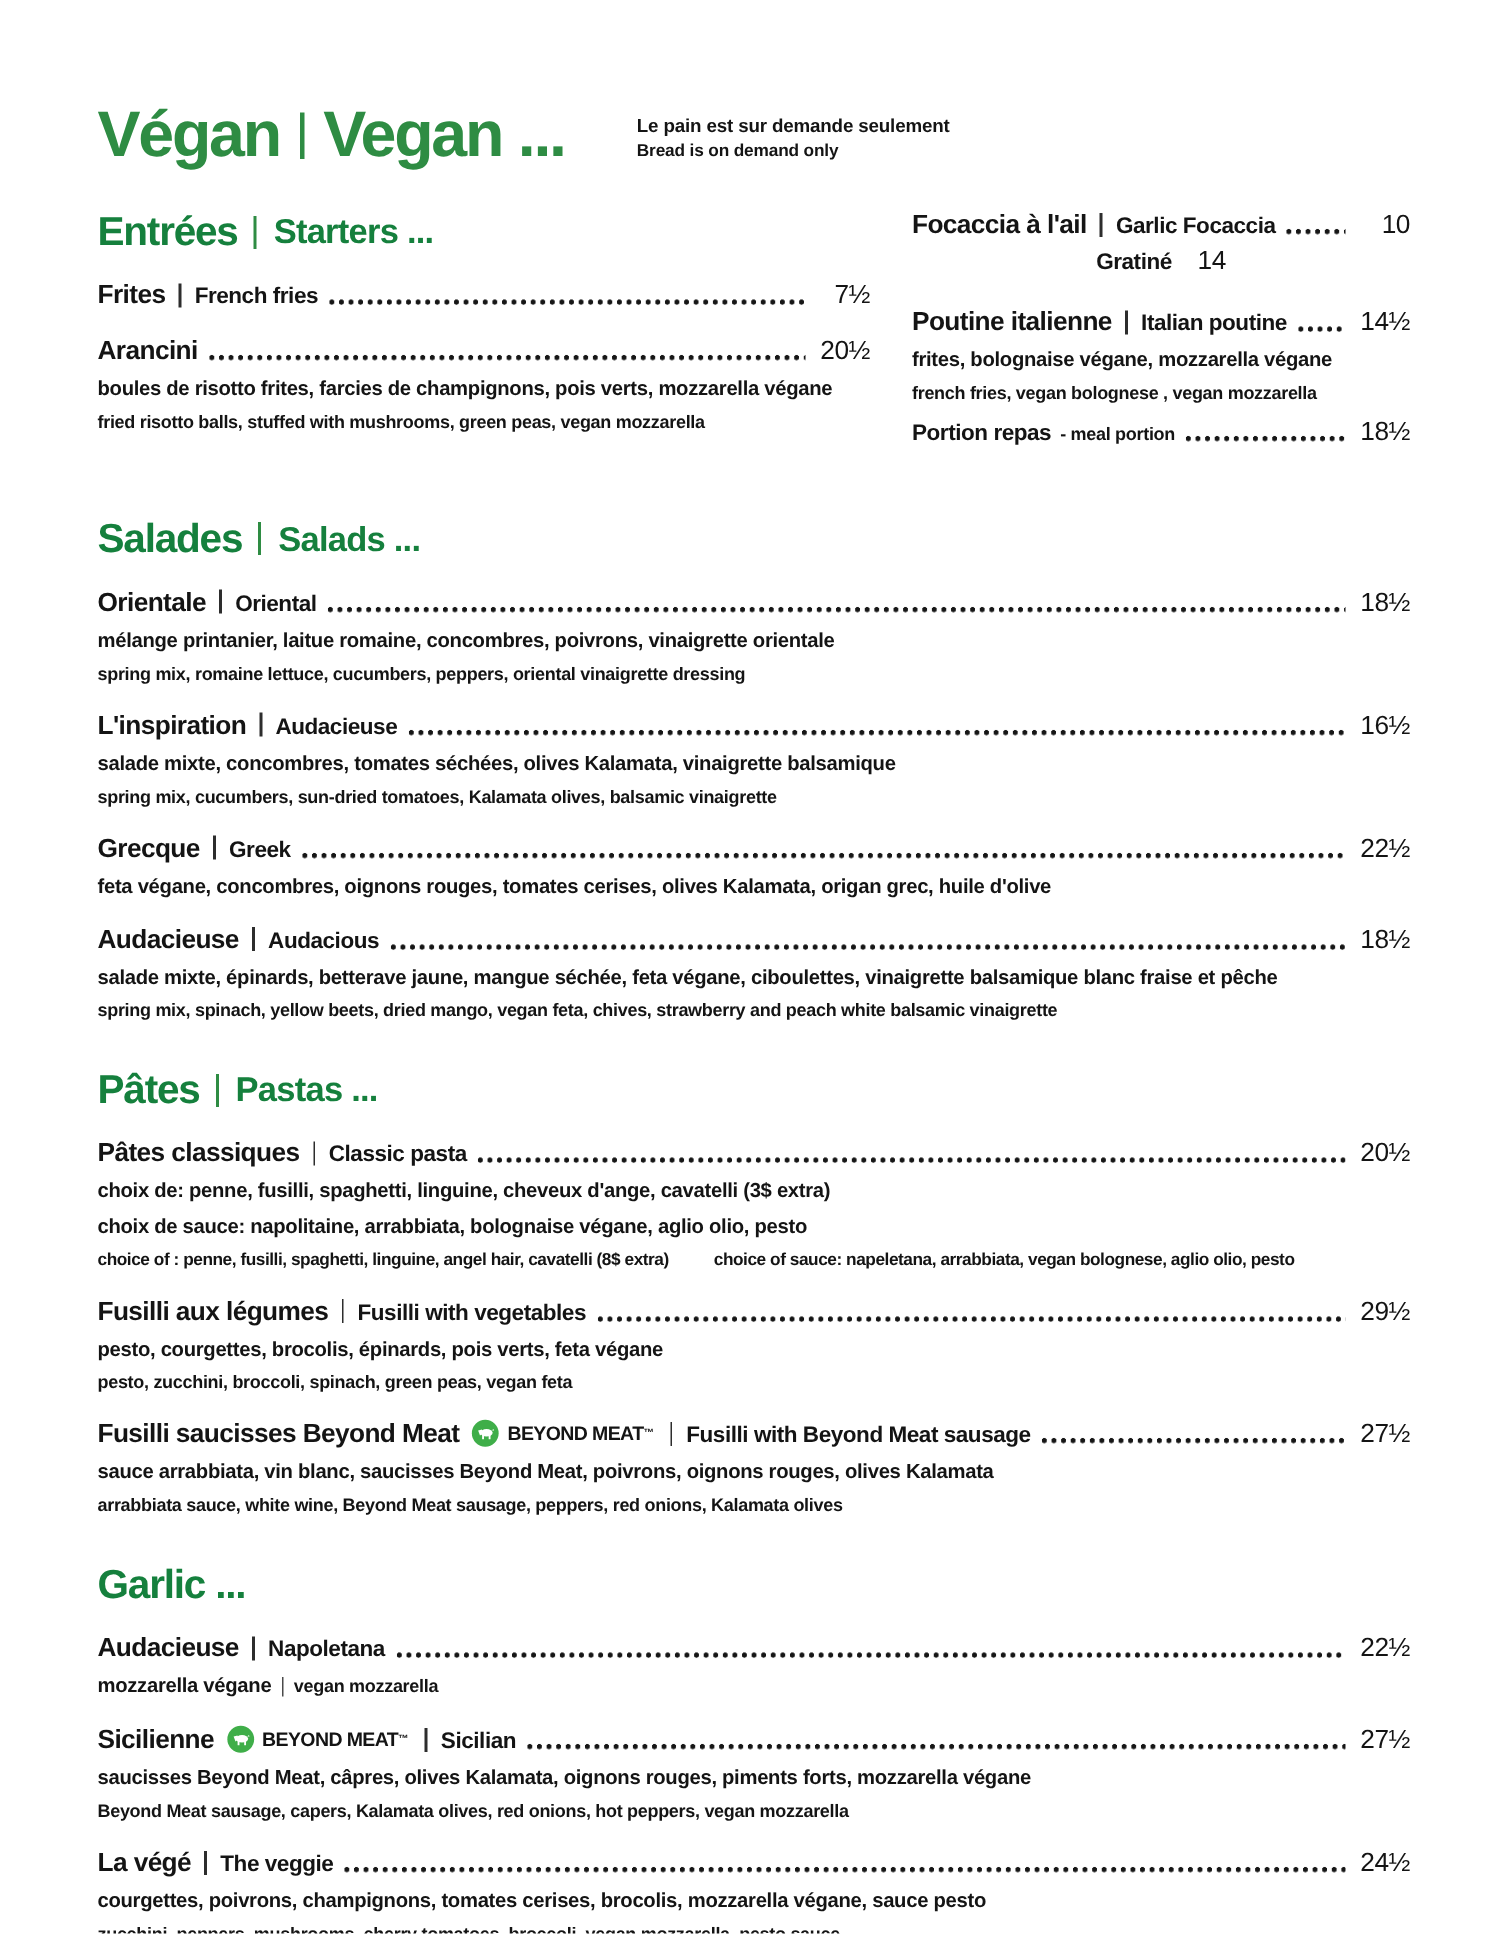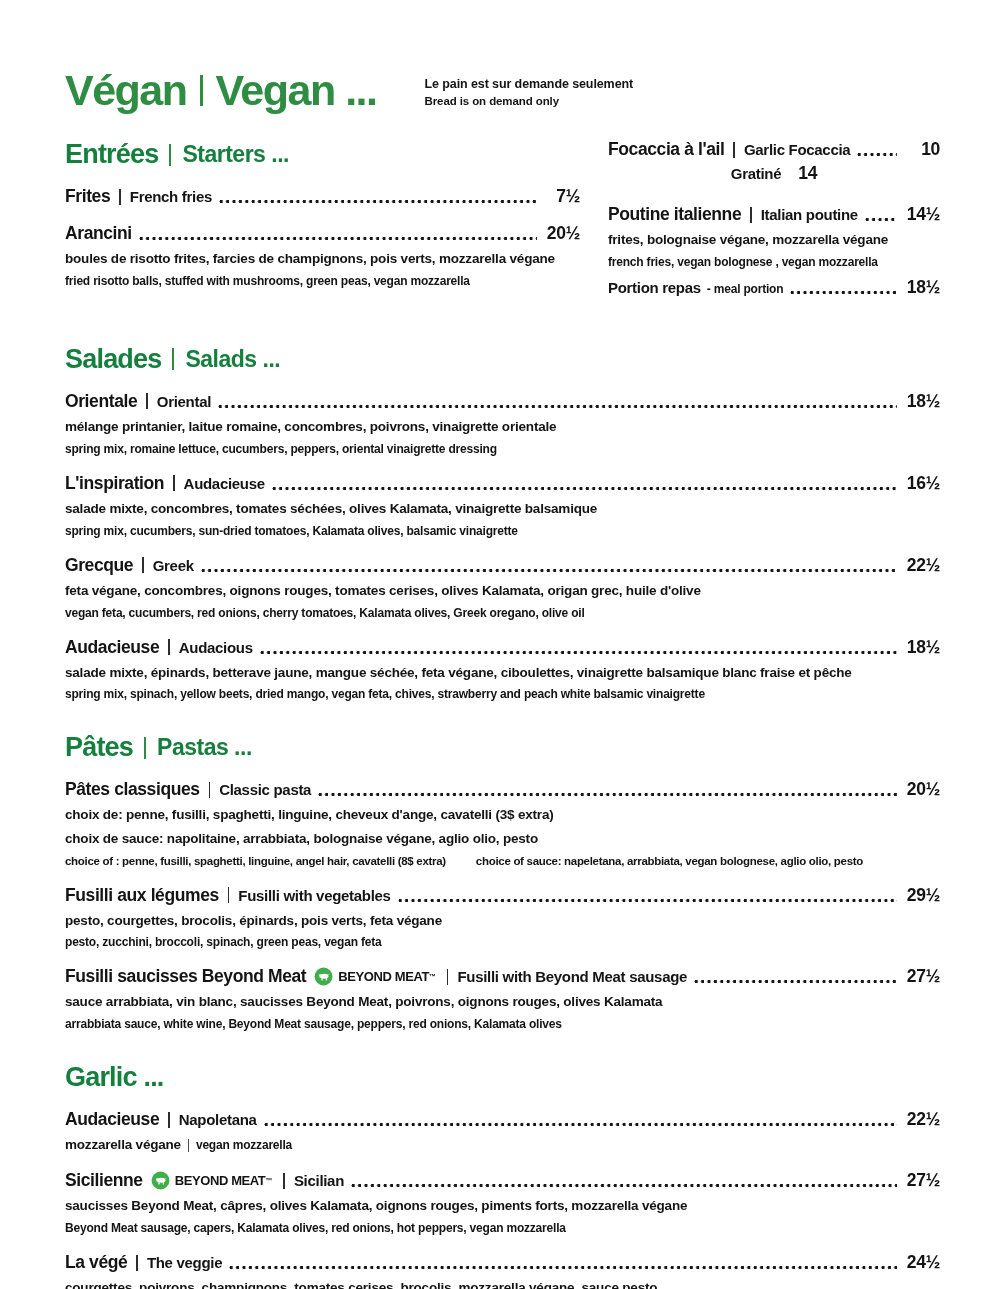--- a/index.html
+++ b/index.html
@@ -40,21 +40,21 @@
   .nfr { font-size: 17.5px; font-weight: 700; letter-spacing: -0.4px; white-space: nowrap; }
   .nen { font-size: 15px;  font-weight: 700; letter-spacing: -0.3px; white-space: nowrap; }
   .bar { width: 1.5px; height: 16px; background: #2d2d2d; margin: 0 9px; flex: none; align-self: center; }
   .leader {
     flex: 1 1 auto; align-self: flex-end;
     height: 5px; margin: 0 7px 3px 7px;
     background-image: radial-gradient(circle at 2.2px 2.4px, #161616 1.55px, transparent 1.9px);
     background-size: 6.4px 5px; background-repeat: repeat-x;
     min-width: 14px;
   }
-  .price { font-size: 17.5px; font-weight: 700; min-width: 36px; text-align: right; letter-spacing: -0.3px; flex: none; }
+  .price { font-size: 17.5px; font-weight: 400; min-width: 36px; text-align: right; letter-spacing: -0.3px; flex: none; }
   .desc-fr { font-size: 13.5px; margin-top: 7px; letter-spacing: -0.2px; white-space: nowrap; line-height: 1.25; }
   .desc-en { font-size: 12px;  margin-top: 6px; letter-spacing: -0.2px; white-space: nowrap; line-height: 1.25; }
   .desc-en-sm { font-size: 11.5px; letter-spacing: -0.3px; }
   .en-pair { display: flex; }
   .en-gap { width: 30px; flex: none; }
 
   
   .variant-row { display: flex; justify-content: center; align-items: baseline; margin-top: 3px; }
   .variant-label { font-size: 15px; font-weight: 700; letter-spacing: -0.3px; }
   .sub-row { display: flex; align-items: baseline; margin-top: 7px; }
@@ -185,21 +185,20 @@
 
     <div class="item">
       <div class="row">
         <span class="nfr">Grecque</span>
         <span class="bar"></span>
         <span class="nen">Greek</span>
         <span class="leader"></span>
         <span class="price">22½</span>
       </div>
       <div class="desc-fr">feta végane, concombres, oignons rouges, tomates cerises, olives Kalamata, origan grec, huile d'olive</div>
-      <div class="desc-en">vegan feta, cucumbers, red onions, cherry tomatoes, Kalamata olives, Greek oregano, olive oil</div>
     </div>
 
     <div class="item">
       <div class="row">
         <span class="nfr">Audacieuse</span>
         <span class="bar"></span>
         <span class="nen">Audacious</span>
         <span class="leader"></span>
         <span class="price">18½</span>
       </div>

